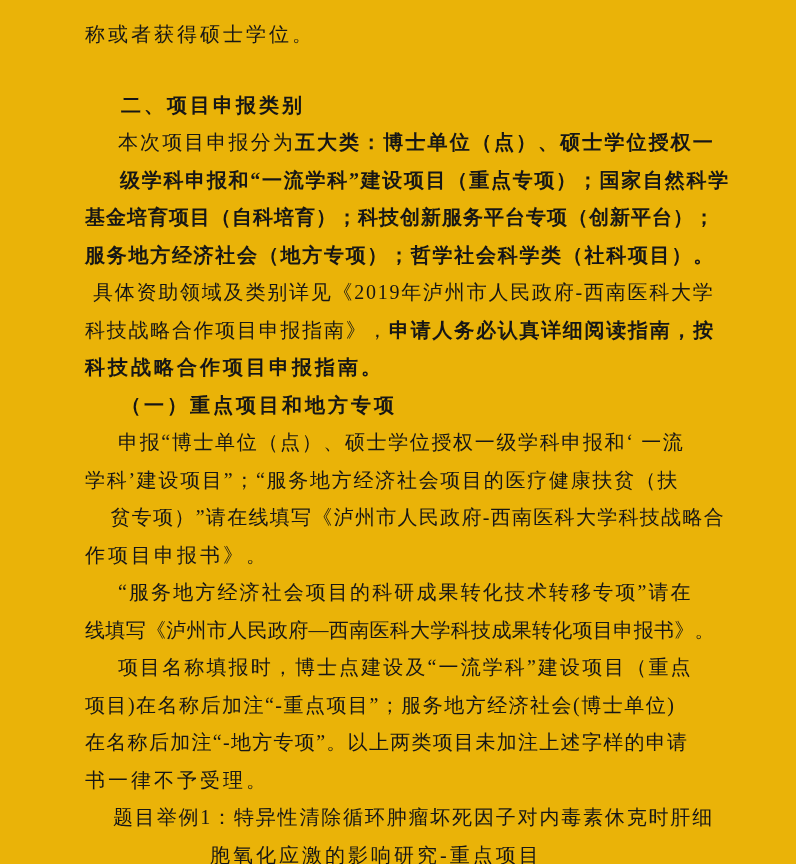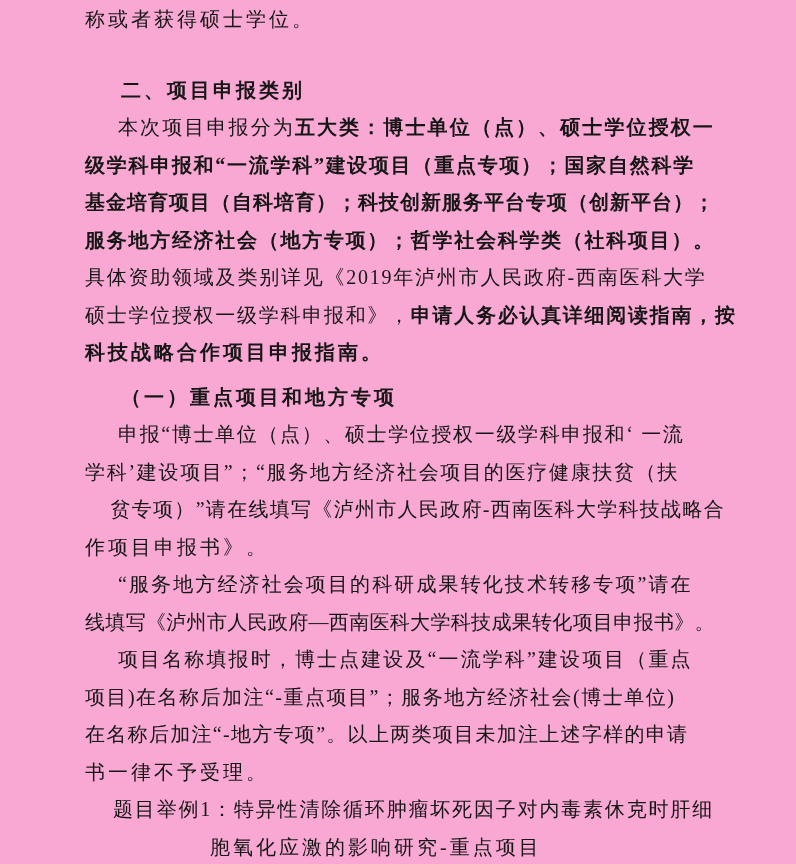--- a/index.html
+++ b/index.html
@@ -4,23 +4,23 @@
 <style>
   html, body {
     margin: 0;
     padding: 0;
     background: #ffffff;
   }
   .page {
     position: relative;
     width: 796px;
     height: 864px;
-    background: #f9a8d4;
+    background: #eab308;
     box-sizing: border-box;
-    padding: 1px 0 0 85px;
+    padding: 16px 0 0 85px;
     overflow: hidden;
     font-family: "Liberation Serif", "DejaVu Serif", serif;
     color: #161616;
   }
   .doc-block {
     width: 640px;
   }
   .line {
     height: 37.5px;
     line-height: 37.5px;
@@ -32,27 +32,27 @@
   .seg.bold { font-weight: 700; }
 </style>
 </head>
 <body>
 
 <div class="page">
   <div class="doc-block" id="doc">
       <div class="line" style="padding-left: 0px; letter-spacing: 3px;"><span class="seg">称或者获得硕士学位。</span></div>
       <div class="line" style="padding-left: 36px; letter-spacing: 3px; margin-top: 33px;"><span class="seg bold">二、项目申报类别</span></div>
       <div class="line" style="padding-left: 33px; letter-spacing: 2.11px;"><span class="seg">本次项目申报分为</span><span class="seg bold">五大类：博士单位（点）、硕士学位授权一</span></div>
-      <div class="line" style="padding-left: 0px; letter-spacing: 1.72px;"><span class="seg bold">级学科申报和“一流学科”建设项目（重点专项）；国家自然科学</span></div>
+      <div class="line" style="padding-left: 0px; letter-spacing: 1.72px; margin-left: 35px;"><span class="seg bold">级学科申报和“一流学科”建设项目（重点专项）；国家自然科学</span></div>
       <div class="line" style="padding-left: 0px; letter-spacing: 1px;"><span class="seg bold">基金培育项目（自科培育）；科技创新服务平台专项（创新平台）；</span></div>
       <div class="line" style="padding-left: 0px; letter-spacing: 1.72px;"><span class="seg bold">服务地方经济社会（地方专项）；哲学社会科学类（社科项目）。</span></div>
-      <div class="line" style="padding-left: 0px; letter-spacing: 1.77px;"><span class="seg">具体资助领域及类别详见《2019年泸州市人民政府-西南医科大学</span></div>
-      <div class="line" style="padding-left: 0px; letter-spacing: 1.72px;"><span class="seg">硕士学位授权一级学科申报和》，</span><span class="seg bold">申请人务必认真详细阅读指南，按</span></div>
+      <div class="line" style="padding-left: 0px; letter-spacing: 1.77px; margin-left: 8px;"><span class="seg">具体资助领域及类别详见《2019年泸州市人民政府-西南医科大学</span></div>
+      <div class="line" style="padding-left: 0px; letter-spacing: 1.72px;"><span class="seg">科技战略合作项目申报指南》，</span><span class="seg bold">申请人务必认真详细阅读指南，按</span></div>
       <div class="line" style="padding-left: 0px; letter-spacing: 3px;"><span class="seg bold">科技战略合作项目申报指南。</span></div>
-      <div class="line" style="padding-left: 36px; letter-spacing: 3px; margin-top: 7px;"><span class="seg bold">（一）重点项目和地方专项</span></div>
+      <div class="line" style="padding-left: 36px; letter-spacing: 3px;"><span class="seg bold">（一）重点项目和地方专项</span></div>
       <div class="line" style="padding-left: 33px; letter-spacing: 1.64px;"><span class="seg">申报“博士单位（点）、硕士学位授权一级学科申报和‘ 一流</span></div>
       <div class="line" style="padding-left: 0px; letter-spacing: 1.72px;"><span class="seg">学科’建设项目”；“服务地方经济社会项目的医疗健康扶贫（扶</span></div>
       <div class="line" style="padding-left: 0px; letter-spacing: 1.3px; text-align: right;"><span class="seg">贫专项）”请在线填写《泸州市人民政府-西南医科大学科技战略合</span></div>
       <div class="line" style="padding-left: 0px; letter-spacing: 3px;"><span class="seg">作项目申报书》。</span></div>
       <div class="line" style="padding-left: 33px; letter-spacing: 2.11px;"><span class="seg">“服务地方经济社会项目的科研成果转化技术转移专项”请在</span></div>
       <div class="line" style="padding-left: 0px; letter-spacing: 0.32px;"><span class="seg">线填写《泸州市人民政府—西南医科大学科技成果转化项目申报书》。</span></div>
       <div class="line" style="padding-left: 33px; letter-spacing: 2.11px;"><span class="seg">项目名称填报时，博士点建设及“一流学科”建设项目（重点</span></div>
       <div class="line" style="padding-left: 0px; letter-spacing: 1.48px;"><span class="seg">项目)在名称后加注“-重点项目”；服务地方经济社会(博士单位)</span></div>
       <div class="line" style="padding-left: 0px; letter-spacing: 1.3px;"><span class="seg">在名称后加注“-地方专项”。以上两类项目未加注上述字样的申请</span></div>
       <div class="line" style="padding-left: 0px; letter-spacing: 3px;"><span class="seg">书一律不予受理。</span></div>

